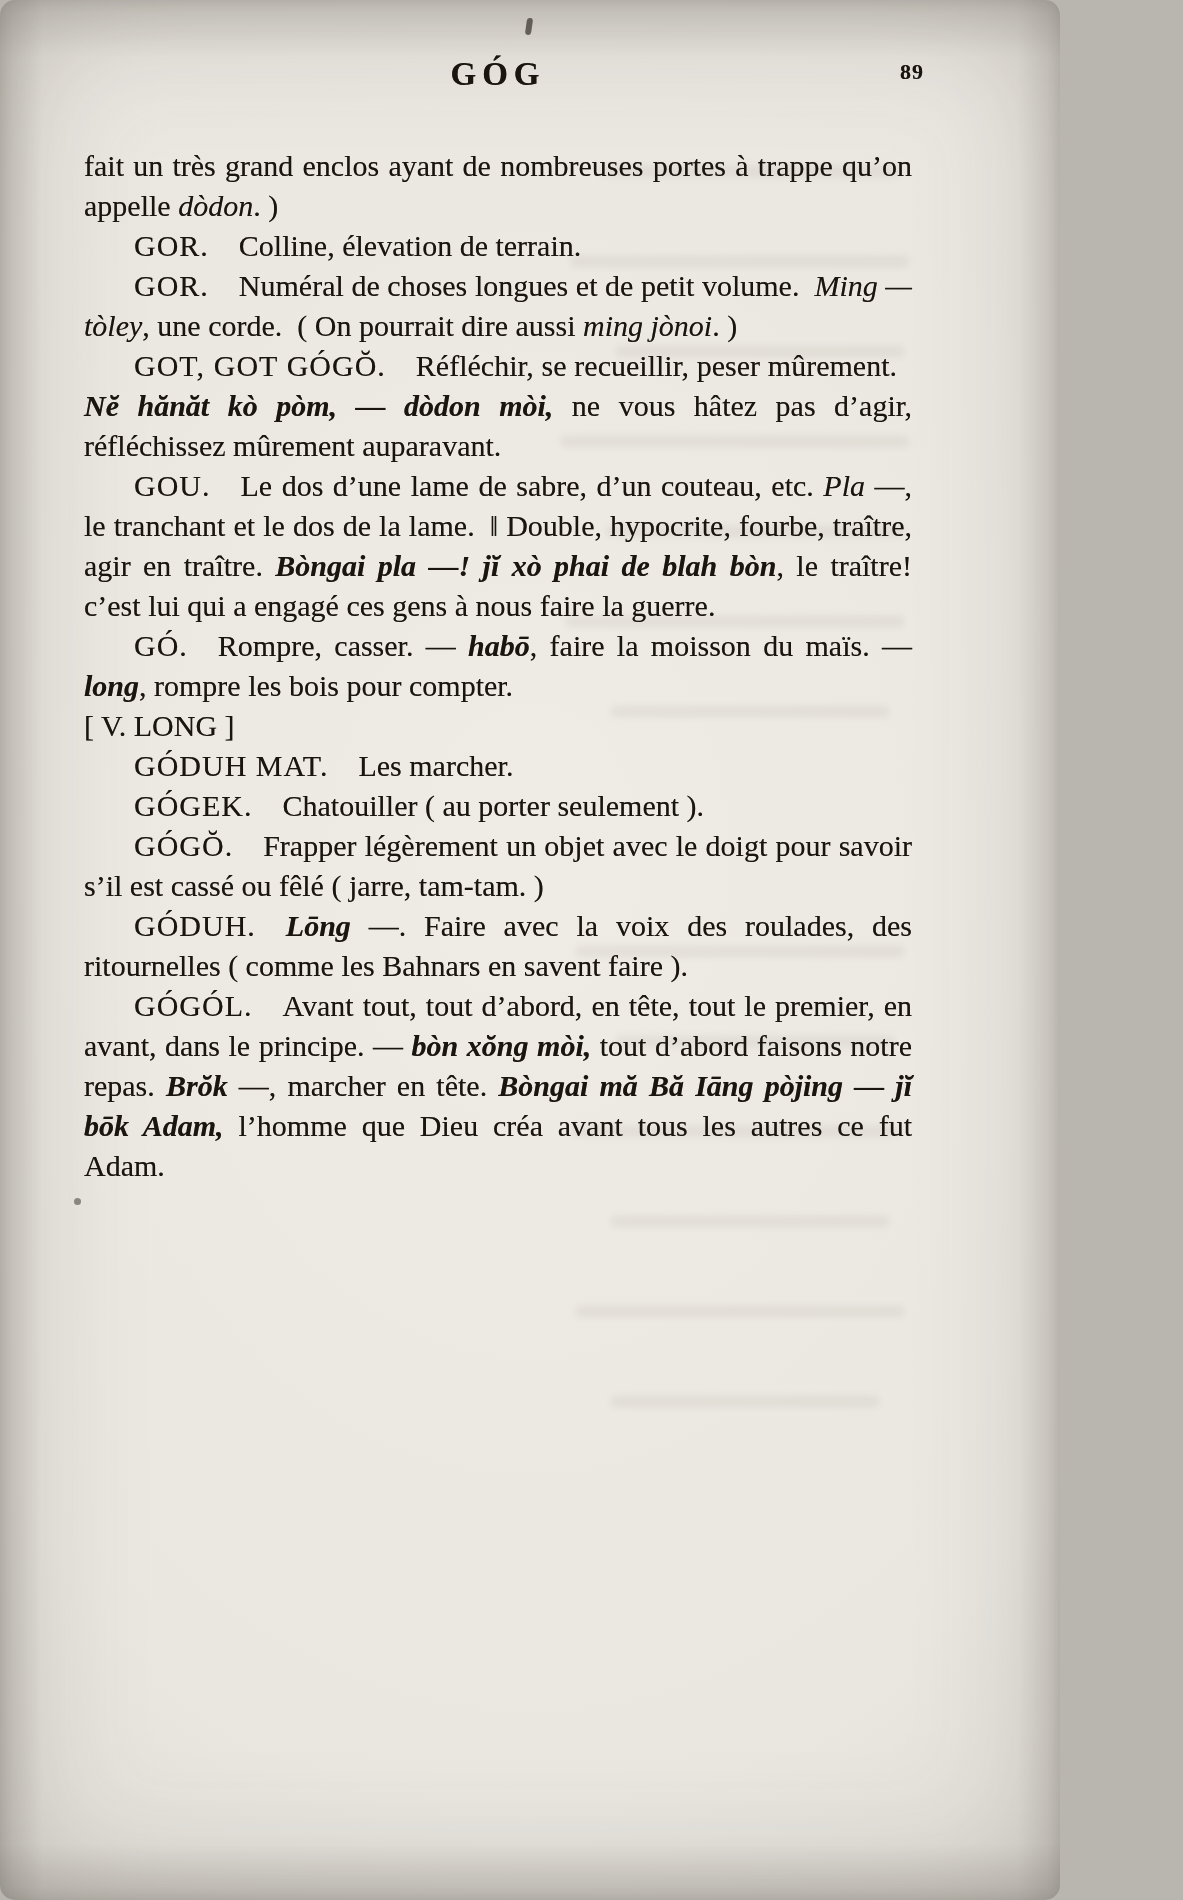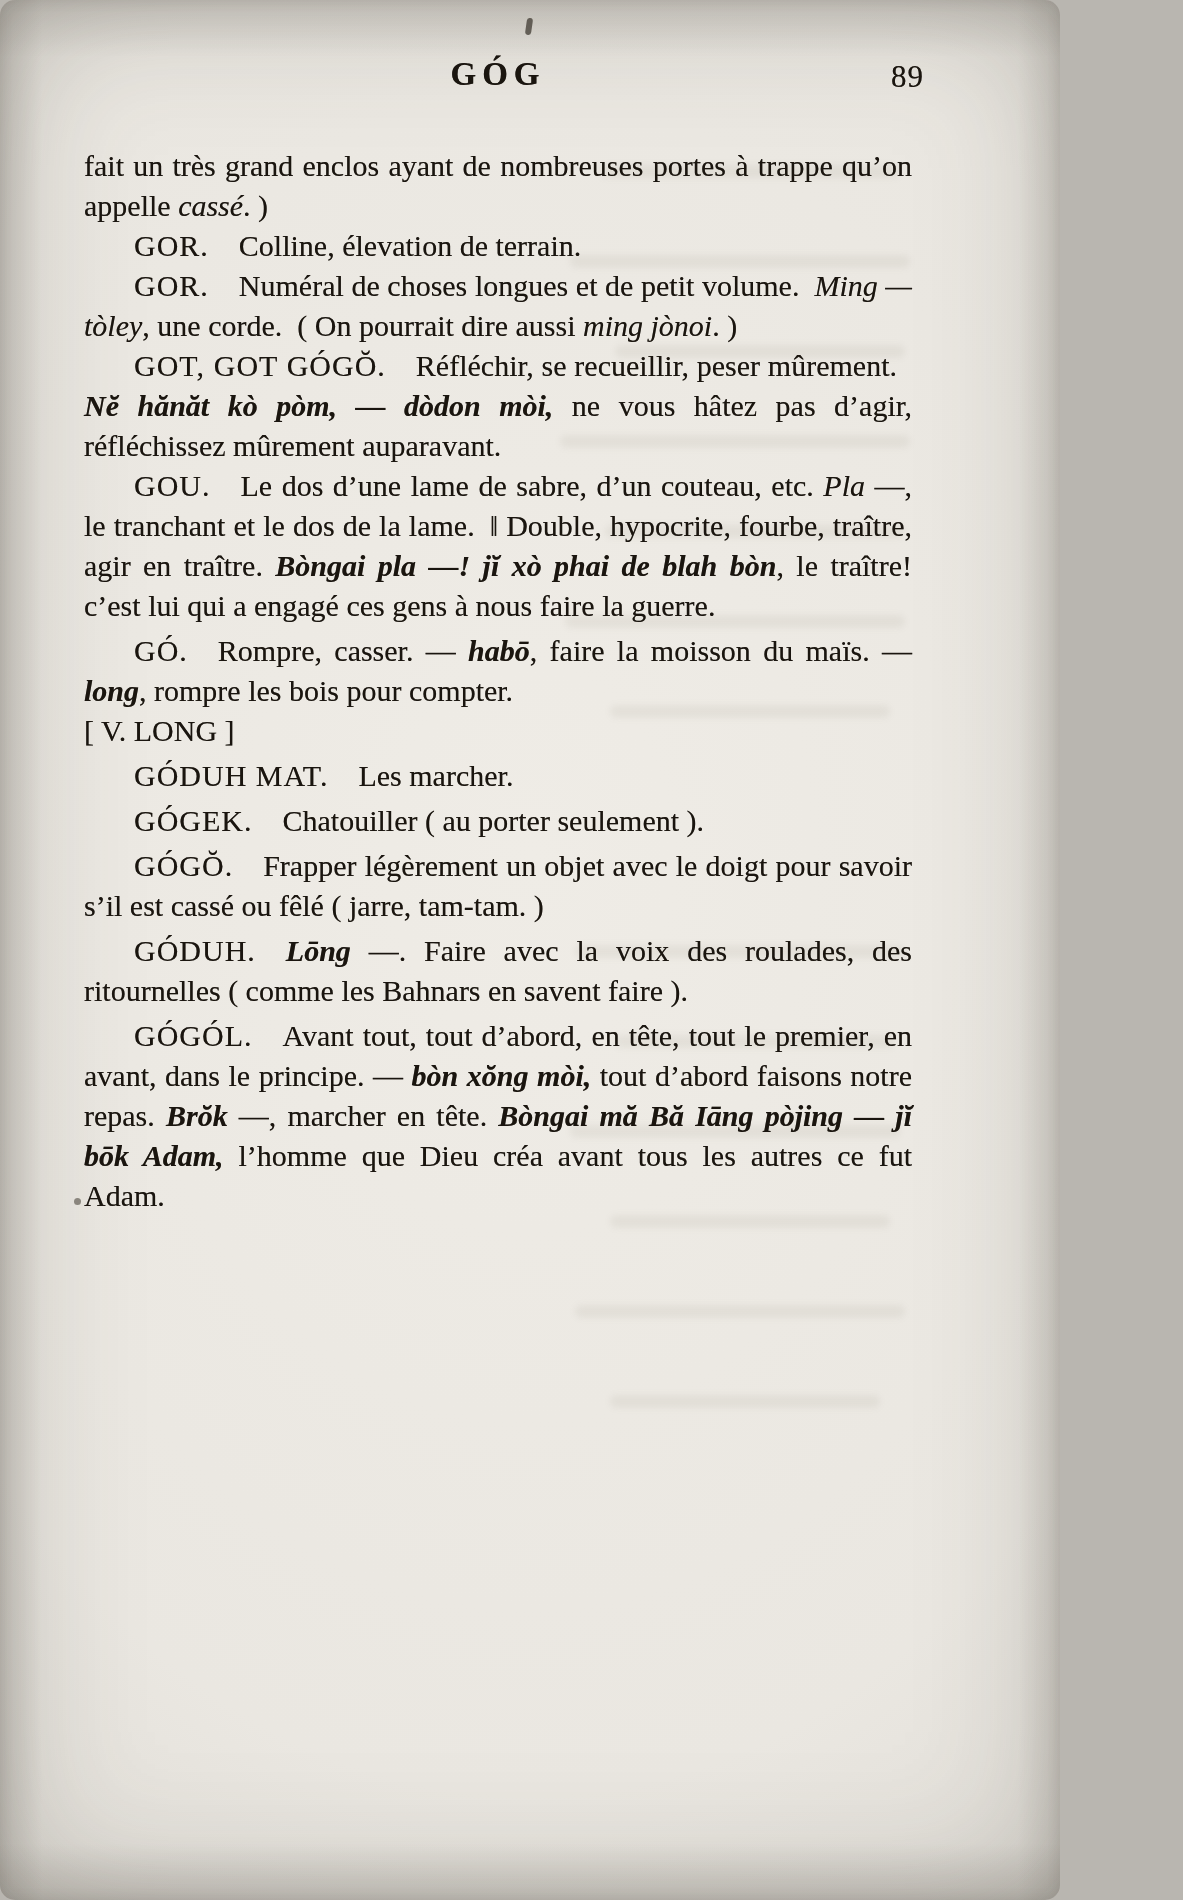--- a/index.html
+++ b/index.html
@@ -25,32 +25,32 @@
   .speck{position:absolute;background:#3f3a32;border-radius:50%;}
   .speck-1{left:526px;top:18px;width:6px;height:17px;transform:rotate(8deg);opacity:.75;border-radius:3px;}
   .speck-2{left:74px;top:1198px;width:7px;height:7px;opacity:.55;}
 
   .header{position:absolute;left:84px;top:56px;width:828px;height:46px;color:#1a150f;}
   .title{
     text-align:center;font-weight:bold;font-size:33px;letter-spacing:6px;
     text-shadow:0 0 .6px rgba(26,21,15,.65);
   }
   .pagenum{
-    position:absolute;right:-12px;top:3px;font-weight:normal;font-size:31px;letter-spacing:1px;
+    position:absolute;right:-12px;top:3px;font-weight:bold;font-size:22px;letter-spacing:1px;
     text-shadow:0 0 .5px rgba(26,21,15,.6);
   }
 
   .text-block{
     position:absolute;left:84px;top:146px;width:828px;
     font-size:30px;line-height:40px;color:#1a150f;
     text-shadow:0 0 .5px rgba(26,21,15,.55);
   }
   p.para{margin:0;text-align:justify;}
   p.para.indent{text-indent:50px;}
-  p.para.space-before{margin-top:5px;}
+  p.para.space-before{}
   .seg-entry{letter-spacing:1px;}
   .seg-it{font-style:italic;}
   .seg-bi{font-style:italic;font-weight:bold;}
 </style>
 </head>
 <body>
 
 <div class="page">
   <div class="paper"></div>
 
@@ -72,21 +72,21 @@
 
   <div class="speck speck-1"></div>
   <div class="speck speck-2"></div>
 
   <div class="header">
     <div class="title">GÓG</div>
     <div class="pagenum">89</div>
   </div>
 
   <div class="text-block">
-      <p class="para"><span class="seg-normal">fait un très grand enclos ayant de nombreuses portes à trappe qu’on appelle </span><span class="seg-it">cassé</span><span class="seg-normal">. )</span></p>
+      <p class="para"><span class="seg-normal">fait un très grand enclos ayant de nombreuses portes à trappe qu’on appelle </span><span class="seg-it">dòdon</span><span class="seg-normal">. )</span></p>
       <p class="para indent"><span class="seg-entry">GOR.</span><span class="seg-normal"> Colline, élevation de terrain.</span></p>
       <p class="para indent"><span class="seg-entry">GOR.</span><span class="seg-normal"> Numéral de choses longues et de petit volume. </span><span class="seg-it">Ming — tòley</span><span class="seg-normal">, une corde. ( On pourrait dire aussi </span><span class="seg-it">ming jònoi</span><span class="seg-normal">. )</span></p>
       <p class="para indent"><span class="seg-entry">GOT, GOT GÓGŎ.</span><span class="seg-normal"> Réfléchir, se recueillir, peser mûrement. </span><span class="seg-bi">Nĕ hănăt kò pòm, — dòdon mòi,</span><span class="seg-normal"> ne vous hâtez pas d’agir, réfléchissez mûrement auparavant.</span></p>
       <p class="para indent"><span class="seg-entry">GOU.</span><span class="seg-normal"> Le dos d’une lame de sabre, d’un couteau, etc. </span><span class="seg-it">Pla</span><span class="seg-normal"> —, le tranchant et le dos de la lame. ‖ Double, hypocrite, fourbe, traître, agir en traître. </span><span class="seg-bi">Bòngai pla —! jĭ xò phai de blah bòn</span><span class="seg-normal">, le traître! c’est lui qui a engagé ces gens à nous faire la guerre.</span></p>
       <p class="para indent space-before"><span class="seg-entry">GÓ.</span><span class="seg-normal"> Rompre, casser. — </span><span class="seg-bi">habō</span><span class="seg-normal">, faire la moisson du maïs. — </span><span class="seg-bi">long</span><span class="seg-normal">, rompre les bois pour compter.</span><br><span class="seg-normal">[ V. LONG ]</span></p>
       <p class="para indent space-before"><span class="seg-entry">GÓDUH MAT.</span><span class="seg-normal"> Les marcher.</span></p>
       <p class="para indent space-before"><span class="seg-entry">GÓGEK.</span><span class="seg-normal"> Chatouiller ( au porter seulement ).</span></p>
       <p class="para indent space-before"><span class="seg-entry">GÓGŎ.</span><span class="seg-normal"> Frapper légèrement un objet avec le doigt pour savoir s’il est cassé ou fêlé ( jarre, tam-tam. )</span></p>
       <p class="para indent space-before"><span class="seg-entry">GÓDUH.</span><span class="seg-normal"> </span><span class="seg-bi">Lōng</span><span class="seg-normal"> —. Faire avec la voix des roulades, des ritournelles ( comme les Bahnars en savent faire ).</span></p>
       <p class="para indent space-before"><span class="seg-entry">GÓGÓL.</span><span class="seg-normal"> Avant tout, tout d’abord, en tête, tout le premier, en avant, dans le principe. — </span><span class="seg-bi">bòn xŏng mòi,</span><span class="seg-normal"> tout d’abord faisons notre repas. </span><span class="seg-bi">Brŏk</span><span class="seg-normal"> —, marcher en tête. </span><span class="seg-bi">Bòngai mă Bă Iāng pòjing — jĭ bōk Adam,</span><span class="seg-normal"> l’homme que Dieu créa avant tous les autres ce fut Adam.</span></p>

